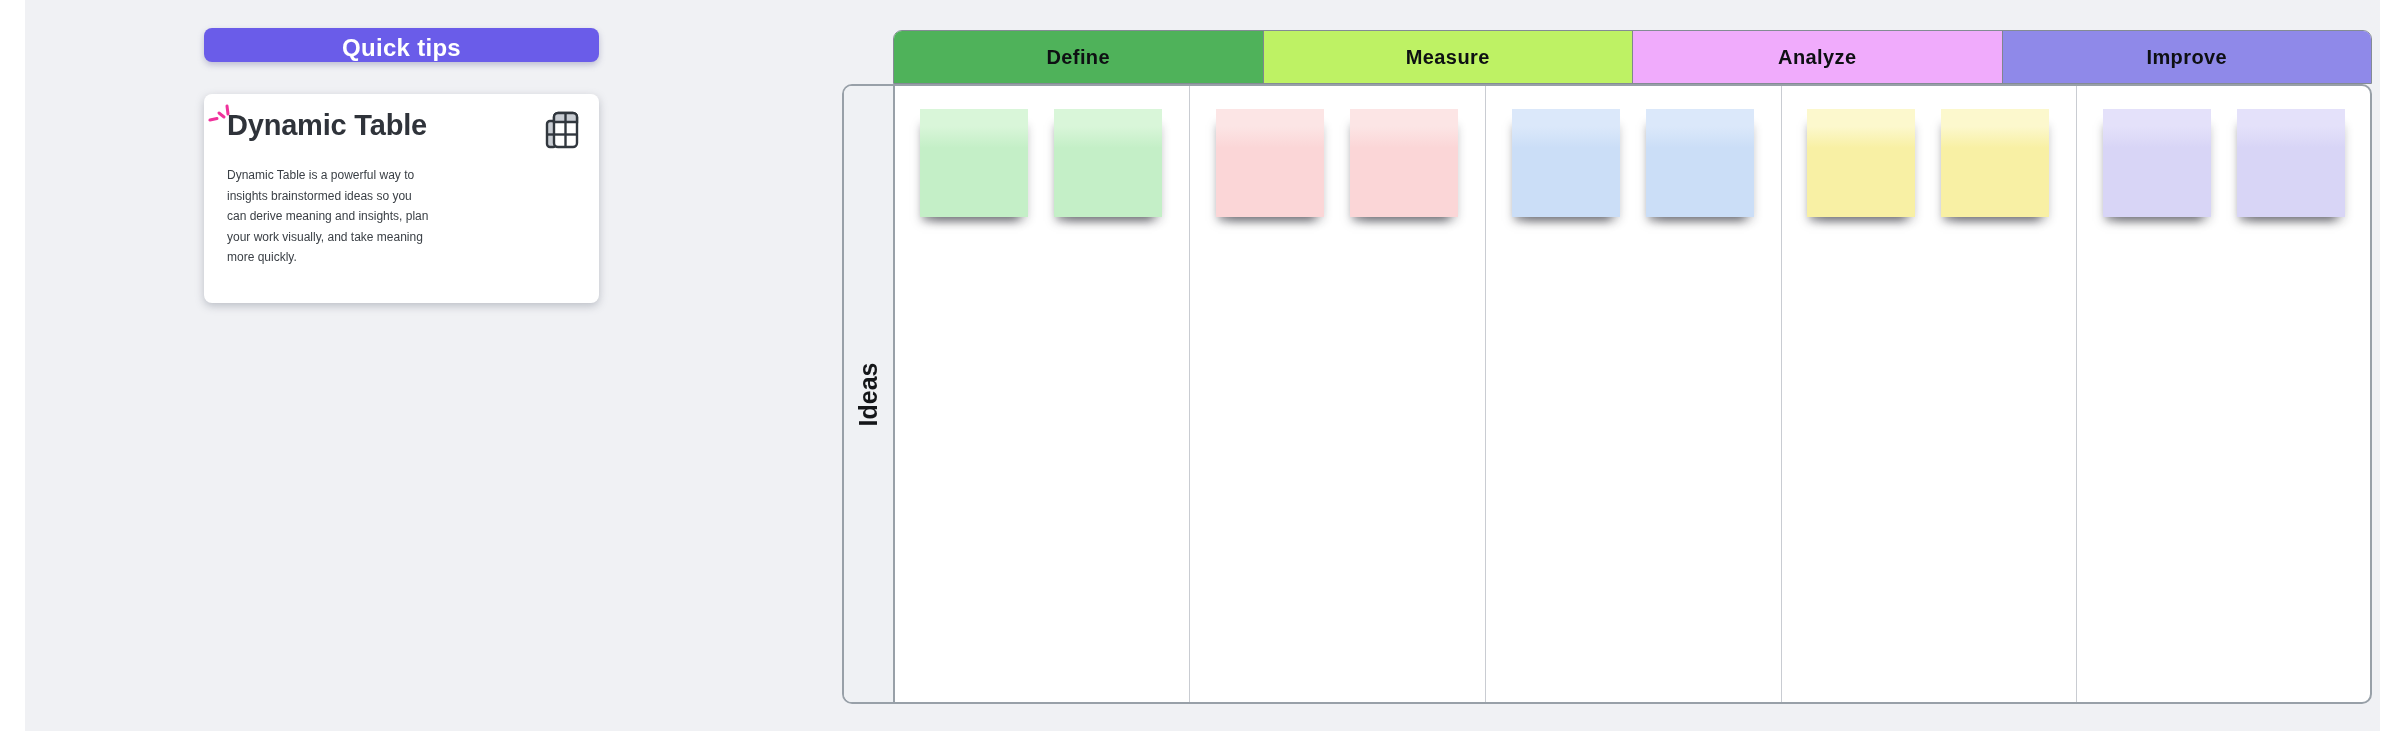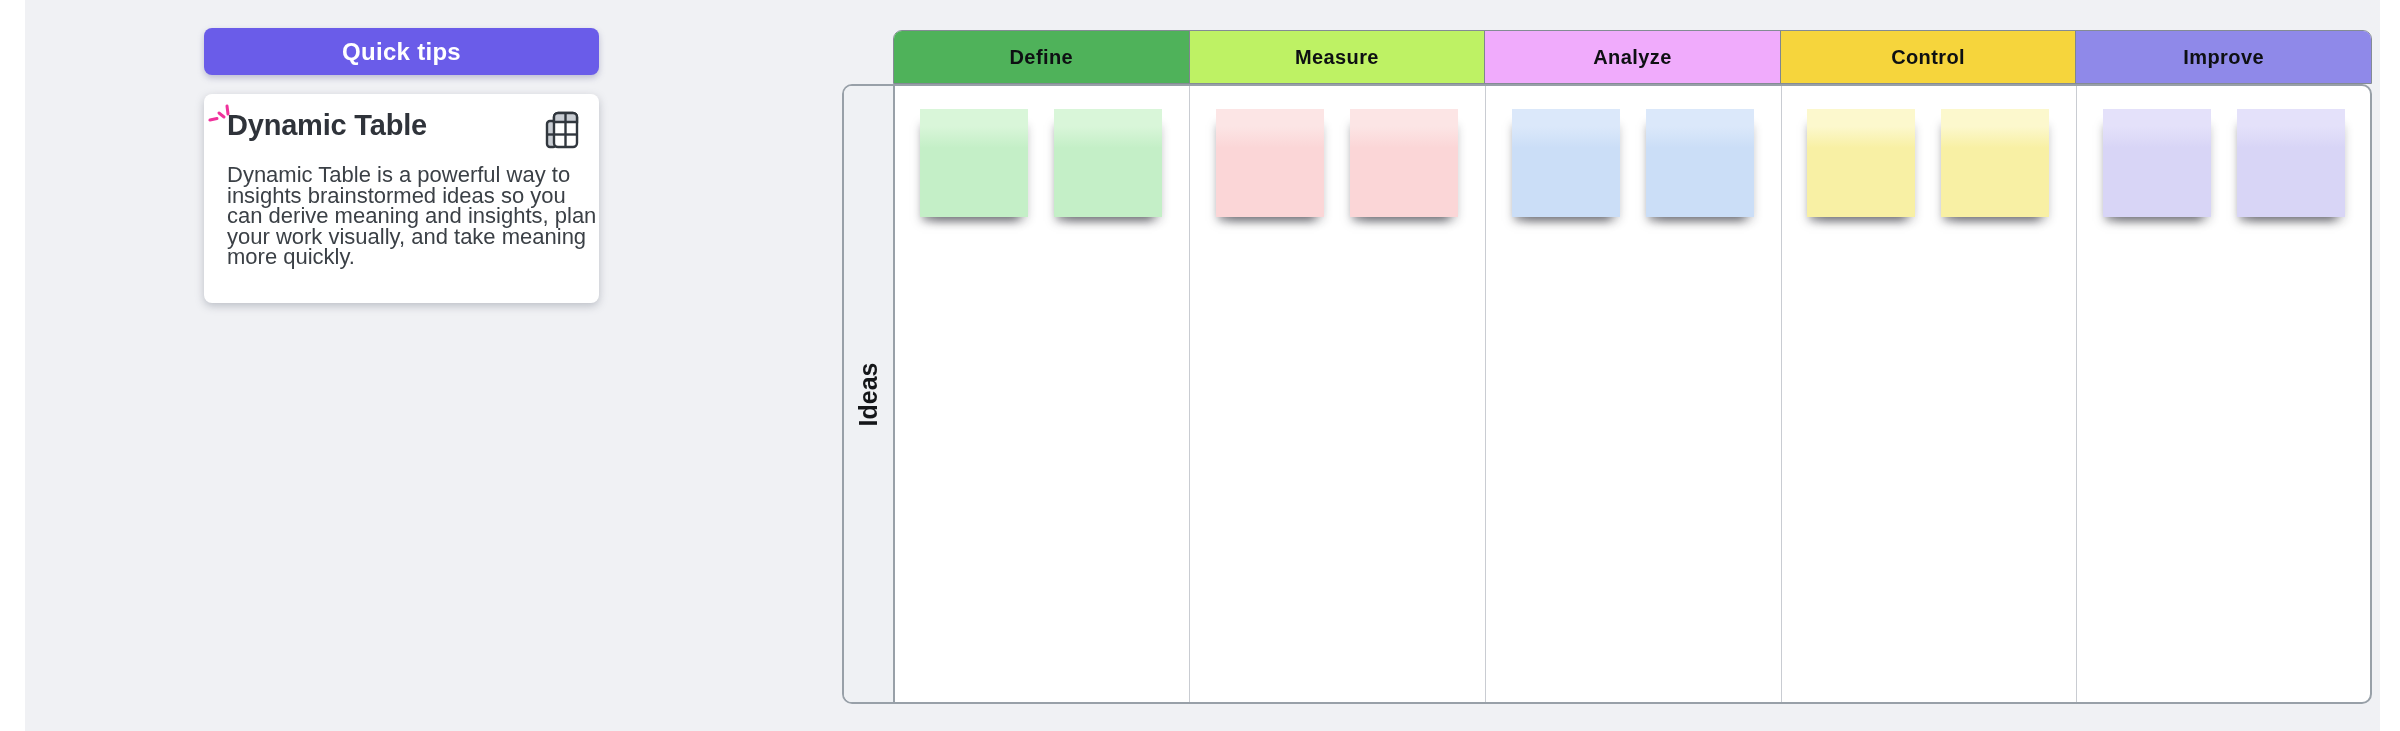--- a/index.html
+++ b/index.html
@@ -16,23 +16,23 @@
     position: absolute;
     left: 25px; top: 0;
     width: 2355px; height: 731px;
     background: #f0f1f4;
   }
 
   
   .quick-tips {
     position: absolute;
     left: 204px; top: 28px;
-    width: 395px; height: 47px;
+    width: 395px; height: 34px;
     border-radius: 8px;
-    display: flex; align-items: center; justify-content: center;
+    display: flex; align-items: flex-end; justify-content: center;
     color: #ffffff;
     font-size: 24px; font-weight: 700; letter-spacing: 0.3px;
     box-shadow: 0 3px 6px rgba(95, 95, 150, 0.35);
     cursor: pointer;
     z-index: 6;
   }
 
   
   .tip-card {
     position: absolute;
@@ -48,21 +48,21 @@
     position: absolute;
     left: 23px; top: 15px;
     font-size: 29px; font-weight: 700;
     color: #2f333a;
     letter-spacing: -0.2px;
   }
   .table-icon { position: absolute; left: 339px; top: 16px; }
   .card-body {
     position: absolute;
     left: 23px; top: 71px;
-    font-size: 22px; line-height: 20.5px;
+    font-size: 12px; line-height: 20.5px;
     color: #3b4046;
   }
 
   
   .board {
     position: absolute;
     left: 842px; top: 84px;
     width: 1530px; height: 620px;
     background: #ffffff;
     border: 2px solid #98a0a8;
@@ -169,21 +169,20 @@
   <div class="col-divider" style="left: 345px; background: rgb(201, 204, 210);"></div>
   <div class="col-divider" style="left: 641px; background: rgb(201, 204, 210);"></div>
   <div class="col-divider" style="left: 937px; background: rgb(201, 204, 210);"></div>
   <div class="col-divider" style="left: 1232px; background: rgb(201, 204, 210);"></div>
 </div>
 
 <div class="board-header">
   <div class="header-cell" style="background: rgb(79, 178, 90);">Define</div>
   <div class="header-cell" style="background: #bef264;">Measure</div>
   <div class="header-cell" style="background: #f0abfc;">Analyze</div>
-  <div class="header-cell" style="background: rgb(246, 213, 60);">Control</div>
   <div class="header-cell" style="background: rgb(143, 137, 233);">Improve</div>
 </div>
 
 <div class="sticky-note n0" style="background: linear-gradient(rgb(217, 246, 217) 0%, rgb(217, 246, 217) 16%, rgb(196, 239, 199) 36%, rgb(196, 239, 199) 100%);"></div>
 <div class="sticky-note n1" style="background: linear-gradient(rgb(217, 246, 217) 0%, rgb(217, 246, 217) 16%, rgb(196, 239, 199) 36%, rgb(196, 239, 199) 100%);"></div>
 <div class="sticky-note n2" style="background: linear-gradient(rgb(252, 229, 229) 0%, rgb(252, 229, 229) 16%, rgb(251, 214, 215) 36%, rgb(251, 214, 215) 100%);"></div>
 <div class="sticky-note n3" style="background: linear-gradient(rgb(252, 229, 229) 0%, rgb(252, 229, 229) 16%, rgb(251, 214, 215) 36%, rgb(251, 214, 215) 100%);"></div>
 <div class="sticky-note n4" style="background: linear-gradient(rgb(219, 232, 250) 0%, rgb(219, 232, 250) 16%, rgb(203, 222, 247) 36%, rgb(203, 222, 247) 100%);"></div>
 <div class="sticky-note n5" style="background: linear-gradient(rgb(219, 232, 250) 0%, rgb(219, 232, 250) 16%, rgb(203, 222, 247) 36%, rgb(203, 222, 247) 100%);"></div>
 <div class="sticky-note n6" style="background: linear-gradient(rgb(252, 248, 205) 0%, rgb(252, 248, 205) 16%, rgb(248, 240, 164) 36%, rgb(248, 240, 164) 100%);"></div>

